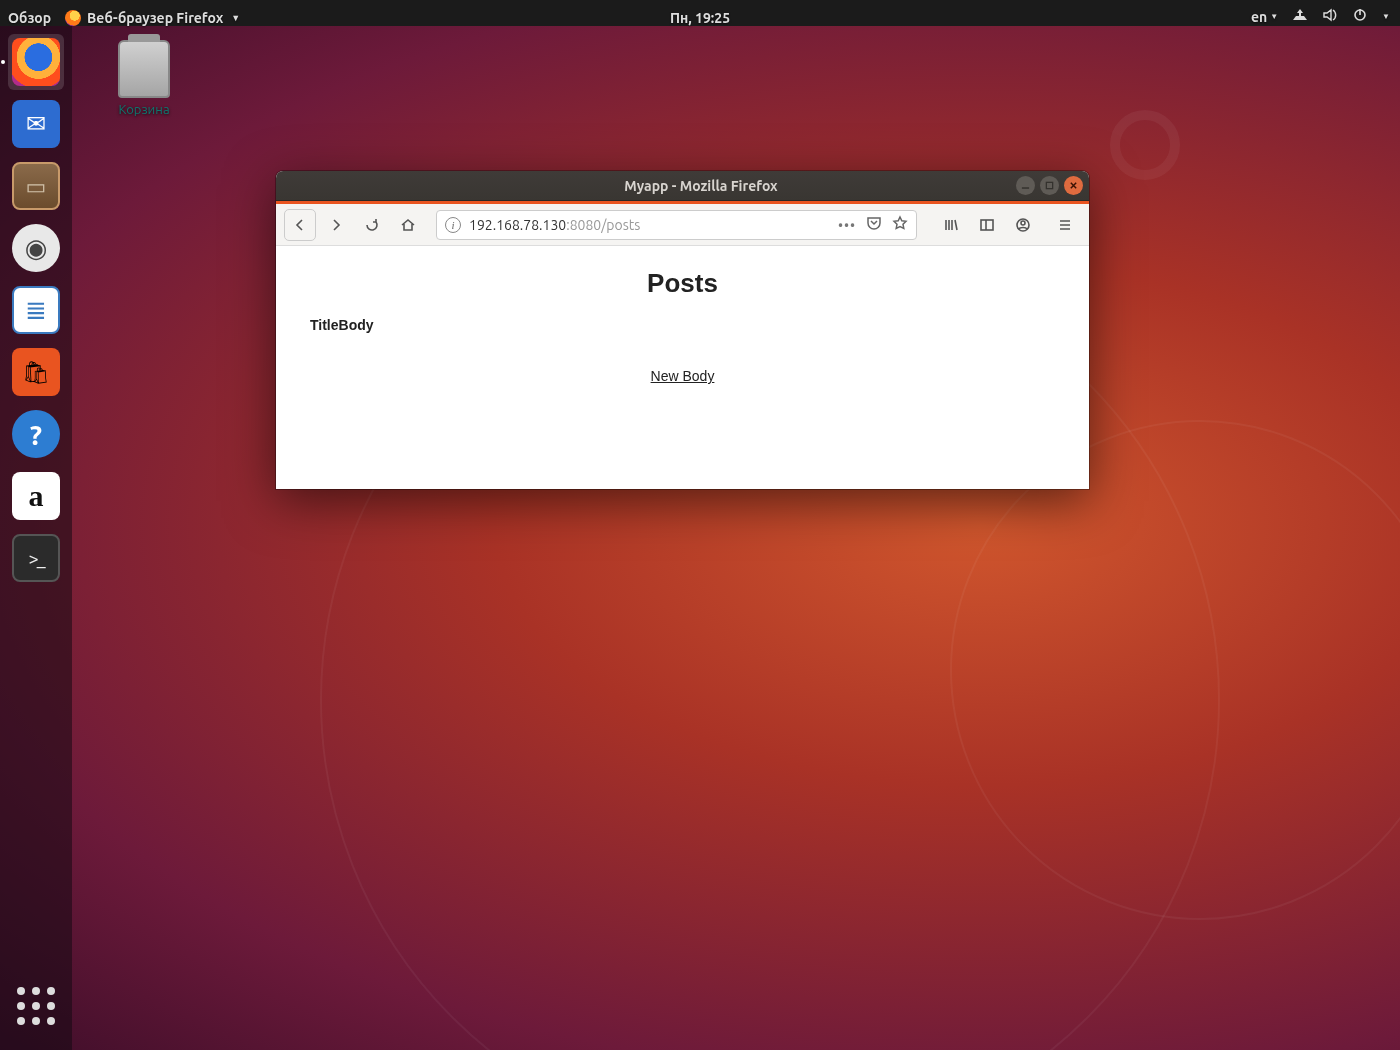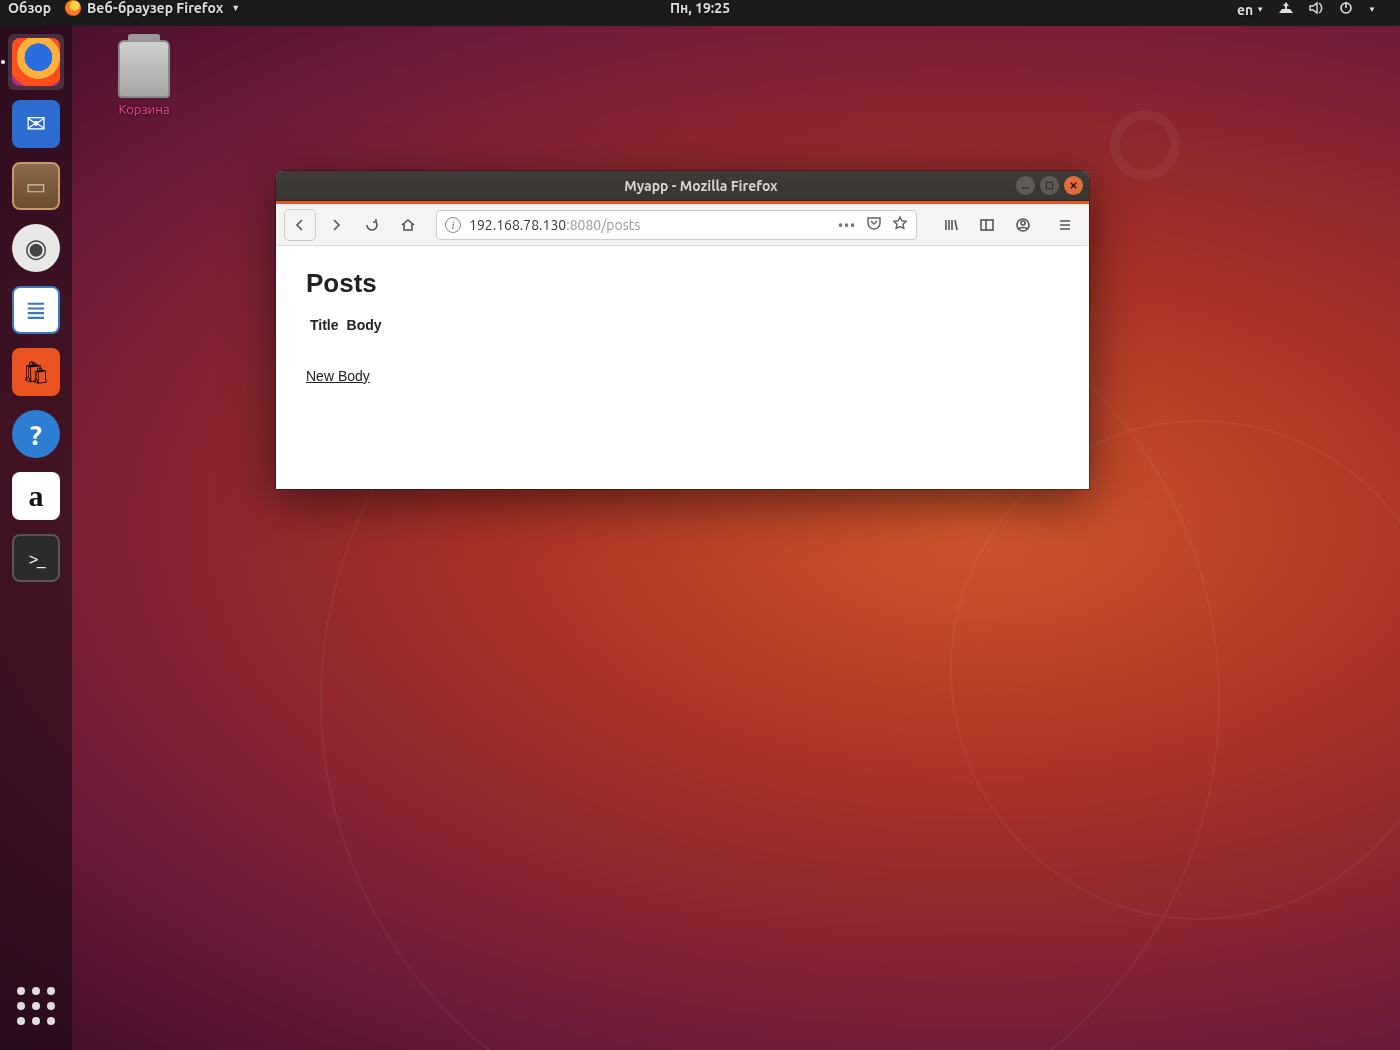--- a/index.html
+++ b/index.html
@@ -15,30 +15,30 @@
     position: absolute; border: 3px solid rgba(255,255,255,0.05); border-radius: 50%;
   }
   .wc1 { width: 70px; height:70px; right:220px; top:110px; border-width:10px;}
   .wc2 { width: 900px; height:900px; left:320px; top:250px; border-width:2px;}
   .wc3 { width: 500px; height:500px; right:-50px; top:420px; border-width:2px;}
 
   
   .top-panel {
     position: absolute; top:0; left:0; right:0; height:26px;
     background: #1b1b1b; color:#ddd; font-size:14px; font-weight:bold;
-    display:flex; align-items:flex-start; padding:0 8px;
+    display:flex; align-items:flex-end; padding:0 8px;
     text-shadow: 0 1px 2px rgba(0,0,0,.6);
   }
   .top-panel .activities { margin-right:14px; cursor:pointer;}
   .top-panel .appmenu { display:flex; align-items:center; gap:6px; cursor:pointer;}
   .top-panel .appmenu .ff-icon { width:16px; height:16px; border-radius:50%;
     background: radial-gradient(circle at 60% 35%, #ffd24a 0 35%, #ff7a18 36% 70%, #b23a8e 71%);}
   .top-panel .appmenu .tri { font-size:9px; margin-left:2px;}
   .top-panel .clock { position:absolute; left:50%; transform:translateX(-50%);}
-  .top-panel .tray { position:absolute; right:24px; display:flex; align-items:center; gap:14px;}
+  .top-panel .tray { position:absolute; right:10px; display:flex; align-items:center; gap:14px;}
   .top-panel .tray .lang { display:flex; align-items:center; gap:3px;}
   .top-panel .tray svg { width:16px; height:16px; fill:#ddd;}
   .top-panel .tri2{font-size:8px;}
 
   
   .dock {
     position:absolute; left:0; top:26px; bottom:0; width:72px;
     background: rgba(20,10,18,0.55);
     display:flex; flex-direction:column; align-items:center;
     padding-top:8px; gap:6px;
@@ -71,21 +71,21 @@
   .dock .amazon::after{content:"a";color:#111;font-size:30px;font-weight:bold;font-family:serif;}
   .dock .terminal{ background:#2b2b2b;border:2px solid #555;}
   .dock .terminal::after{content:">_";color:#eee;font-size:18px;letter-spacing:-2px;}
   .dock .spacer{flex:1;}
   .dock .apps-grid{width:48px;height:48px;display:grid;grid-template-columns:repeat(3,8px);grid-template-rows:repeat(3,8px);gap:7px;justify-content:center;align-content:center;cursor:pointer;}
   .dock .apps-grid span{width:8px;height:8px;background:#ddd;border-radius:50%;}
 
   
   .desktop-icon{
     position:absolute; top:40px; left:100px; width:88px; text-align:center;
-    color:#ec4899; font-size:13px; cursor:pointer;
+    color:#0f766e; font-size:13px; cursor:pointer;
     text-shadow:0 1px 3px rgba(0,0,0,.8);
   }
   .desktop-icon .trash{
     width:52px;height:58px; margin:0 auto 4px;
     background:linear-gradient(#d0d0d0,#a5a5a5);
     border-radius:6px 6px 4px 4px;
     border:2px solid #888;
     position:relative;
   }
   .desktop-icon .trash::before{content:"";position:absolute;top:-8px;left:8px;right:8px;height:8px;background:#999;border-radius:3px 3px 0 0;}
@@ -146,24 +146,24 @@
     display:flex;align-items:center;padding:0 8px;gap:8px;font-size:14px;color:#555;
   }
   .urlbar .info-i{width:16px;height:16px;border:1px solid #888;border-radius:50%;display:flex;align-items:center;justify-content:center;font-size:11px;font-style:italic;font-family:serif;color:#666;}
   .urlbar .url-main{color:#333;}
   .urlbar .url-dim{color:#999;}
   .urlbar .right{margin-left:auto;display:flex;gap:10px;align-items:center;}
   .urlbar .right svg{width:16px;height:16px;stroke:#666;fill:none;stroke-width:1.5;}
   .toolbar .rgroup{display:flex;gap:4px;margin-left:6px;}
 
   .content{
-    flex:1;background:#fff;padding:22px 30px;font-family:Georgia,serif;color:#222;
+    flex:1;background:#fff;padding:22px 30px;font-family:Georgia,serif;color:#222;text-align:center;
   }
   .content h1{font-family:"Helvetica Neue",Arial,sans-serif;font-size:26px;font-weight:bold;margin-bottom:18px;}
-  .content .thead{font-family:Arial,sans-serif;font-size:14px;font-weight:bold;display:flex;gap:8px;margin-bottom:34px;margin-left:4px;}
+  .content .thead{font-family:Arial,sans-serif;font-size:14px;font-weight:bold;display:flex;margin-bottom:34px;margin-left:4px;}
   .content a{color:#222;text-decoration:underline;font-size:14px;font-family:Arial,sans-serif;cursor:pointer;}
 </style>
 </head>
 <body>
 
 <div class="wallpaper-circle wc1"></div>
 <div class="wallpaper-circle wc2"></div>
 <div class="wallpaper-circle wc3"></div>
 
 <div class="top-panel">

